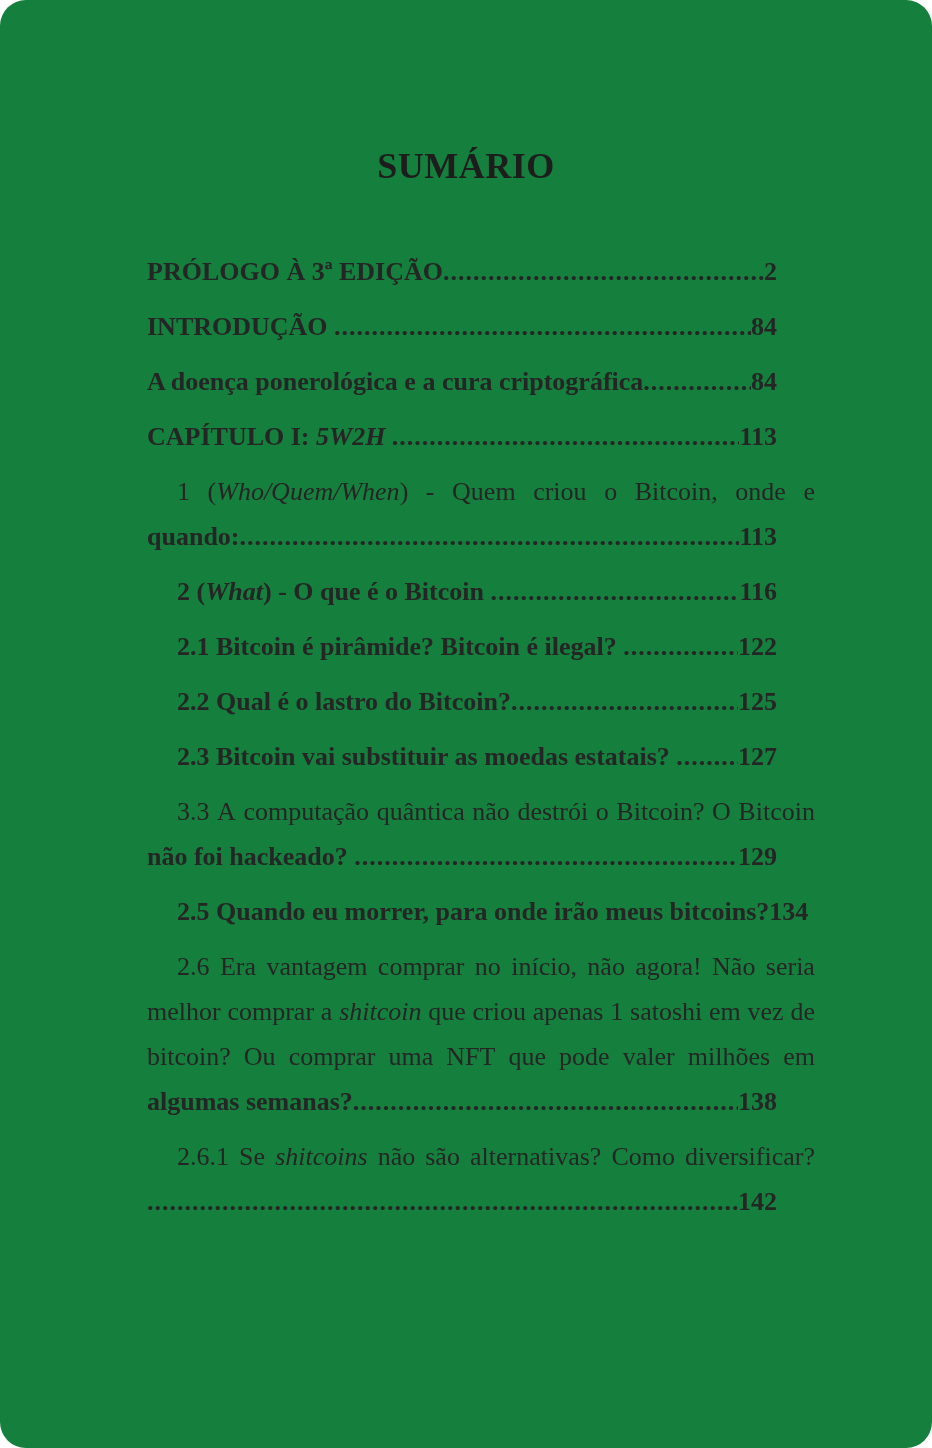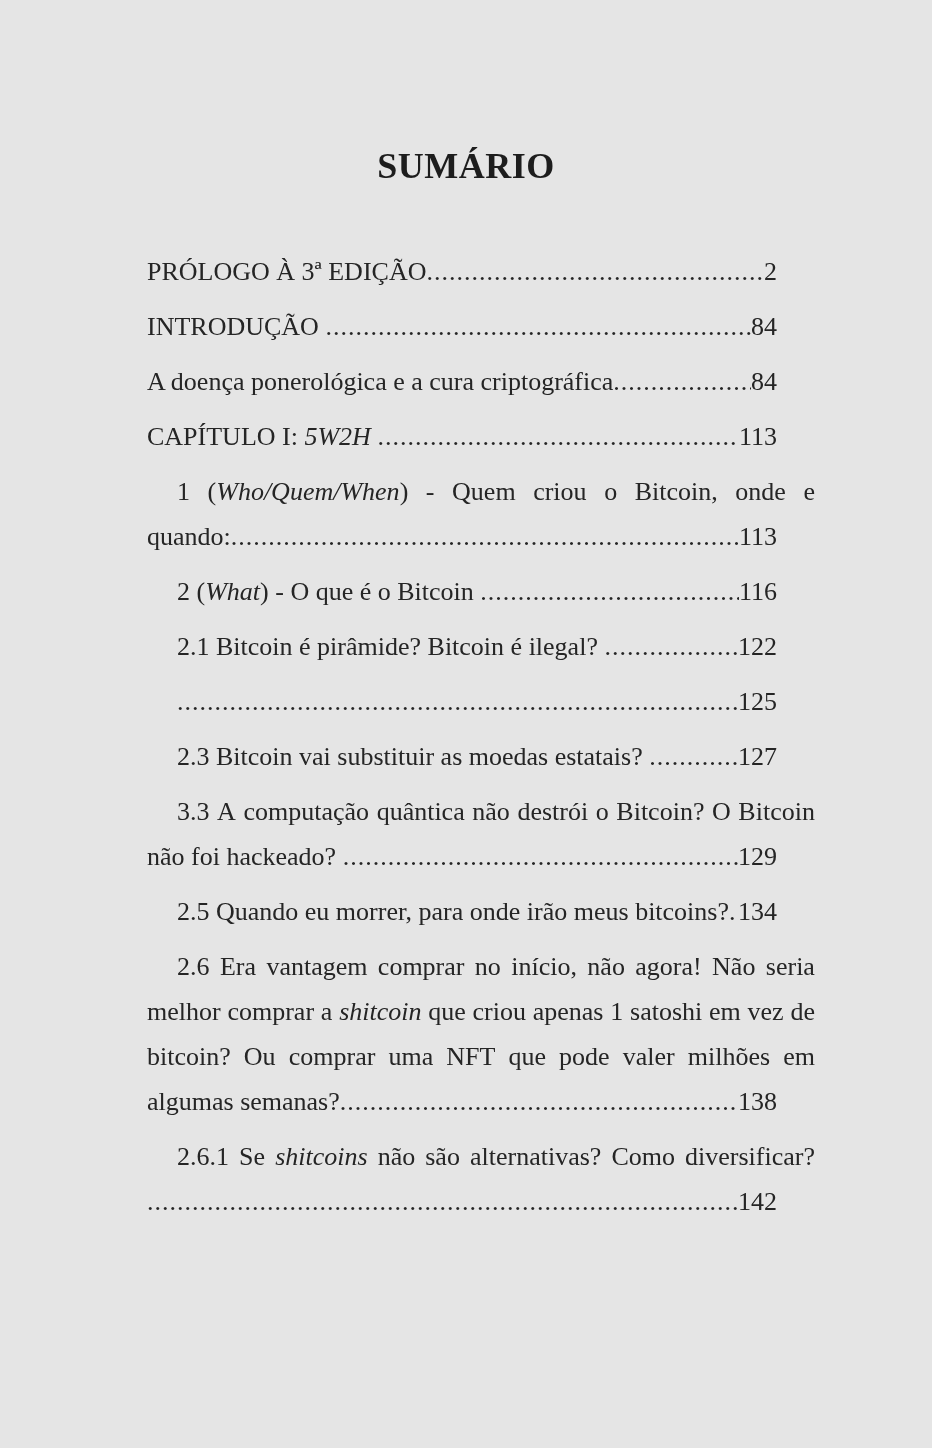--- a/index.html
+++ b/index.html
@@ -4,44 +4,45 @@
 <style>
   html, body { margin: 0; padding: 0; background: #ffffff; }
   body {
     width: 932px; height: 1448px;
     font-family: "Liberation Serif", "DejaVu Serif", serif;
     color: #222222;
     overflow: hidden;
   }
   .page {
     width: 932px; height: 1448px;
-    background: #e5e5e5;
+    background: #15803d;
     overflow: hidden;
     filter: blur(0.3px); 
+    border-radius: 26px;
   }
   .doc-title {
     margin: 143px 0 0 0;
     text-align: center;
     font-size: 36px;
     line-height: 46px;
     font-weight: bold;
     letter-spacing: 0.5px;
     color: #1d1d1d;
   }
   .toc {
     margin: 60px 117px 0 147px; 
     font-size: 26px;
     line-height: 45px;
     color: #252525;
   }
   .entry { margin-bottom: 10px; }
   .row { display: flex; align-items: baseline; }
   .row.justify { justify-content: space-between; }
   .row.indent { padding-left: 30px; }       
-  .row.last { padding-right: 38px; }        
+  .row.last { padding-right: 38px; font-weight: bold; }        
   .lt { white-space: pre; flex: 0 0 auto; }
   .leader {
     flex: 1 1 0%;
     min-width: 0;
     overflow: hidden;
     white-space: nowrap;
     letter-spacing: 1px;
   }
   .page-num { white-space: pre; flex: 0 0 auto; }
   .tok { white-space: pre; }
@@ -109,20 +110,21 @@
         </div>
         <div class="entry">
           <div class="row last indent">
             <span class="lt"><span>2.1 Bitcoin é pirâmide? Bitcoin é ilegal? </span></span>
             <span class="leader">................................................................................................................................................................</span>
             <span class="page-num">122</span>
           </div>
         </div>
         <div class="entry">
           <div class="row last indent">
+            <span class="lt"><span>2.2 Qual é o lastro do Bitcoin?</span></span>
             <span class="leader">................................................................................................................................................................</span>
             <span class="page-num">125</span>
           </div>
         </div>
         <div class="entry">
           <div class="row last indent">
             <span class="lt"><span>2.3 Bitcoin vai substituir as moedas estatais? </span></span>
             <span class="leader">................................................................................................................................................................</span>
             <span class="page-num">127</span>
           </div>

